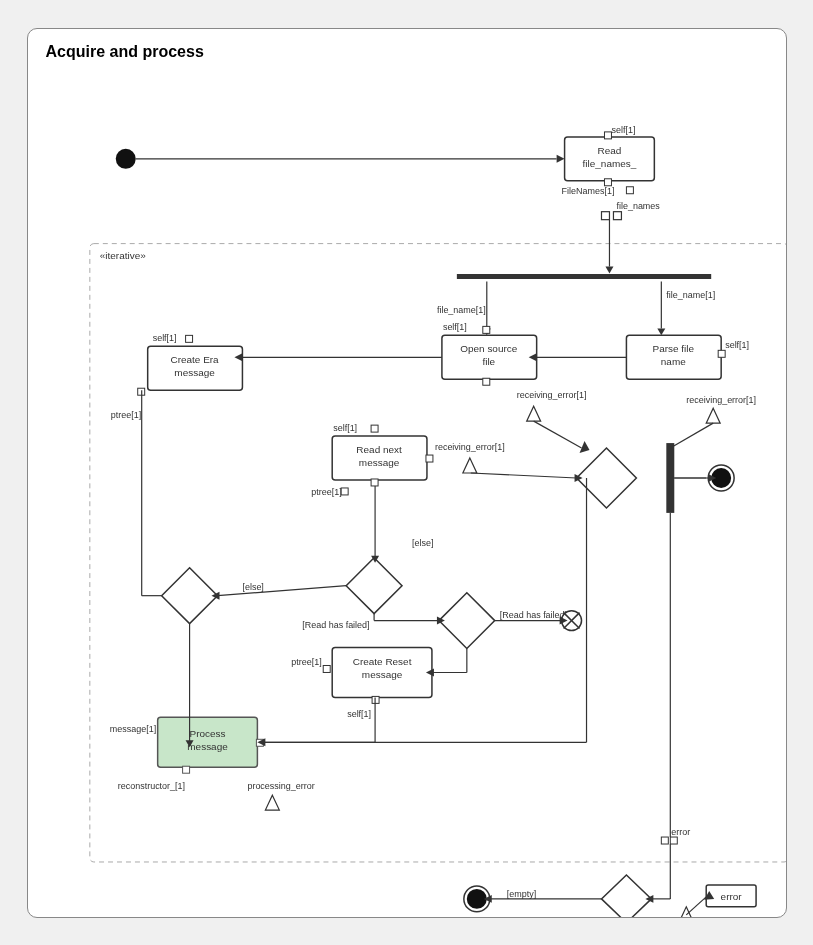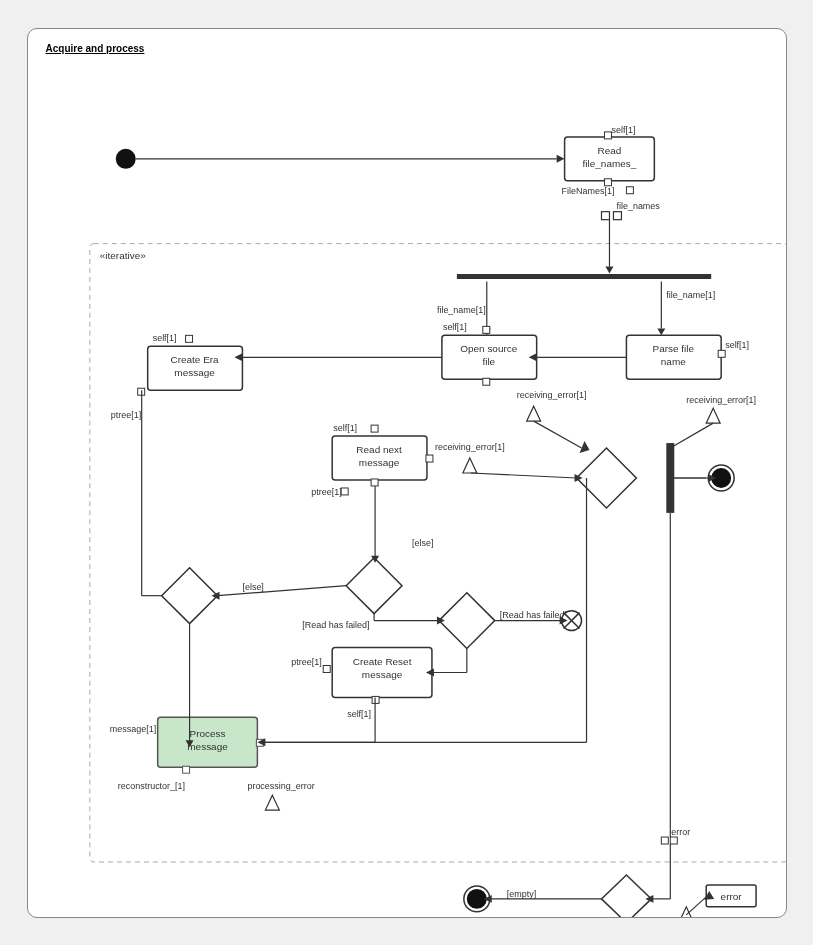--- a/index.html
+++ b/index.html
@@ -16,25 +16,24 @@
       background: white;
       border: 1.5px solid #888;
       border-radius: 10px;
       width: 760px;
       height: 890px;
       position: relative;
       padding: 10px;
     }
     .diagram-title {
       font-weight: bold;
-      font-size: 10px;
+      font-size: 16px;
       position: absolute;
       top: 14px;
       left: 18px;
-      text-decoration: underline;
     }
     
     .diagram-svg {
       position: absolute;
       top: 0;
       left: 0;
       width: 100%;
       height: 100%;
     }
   </style>

